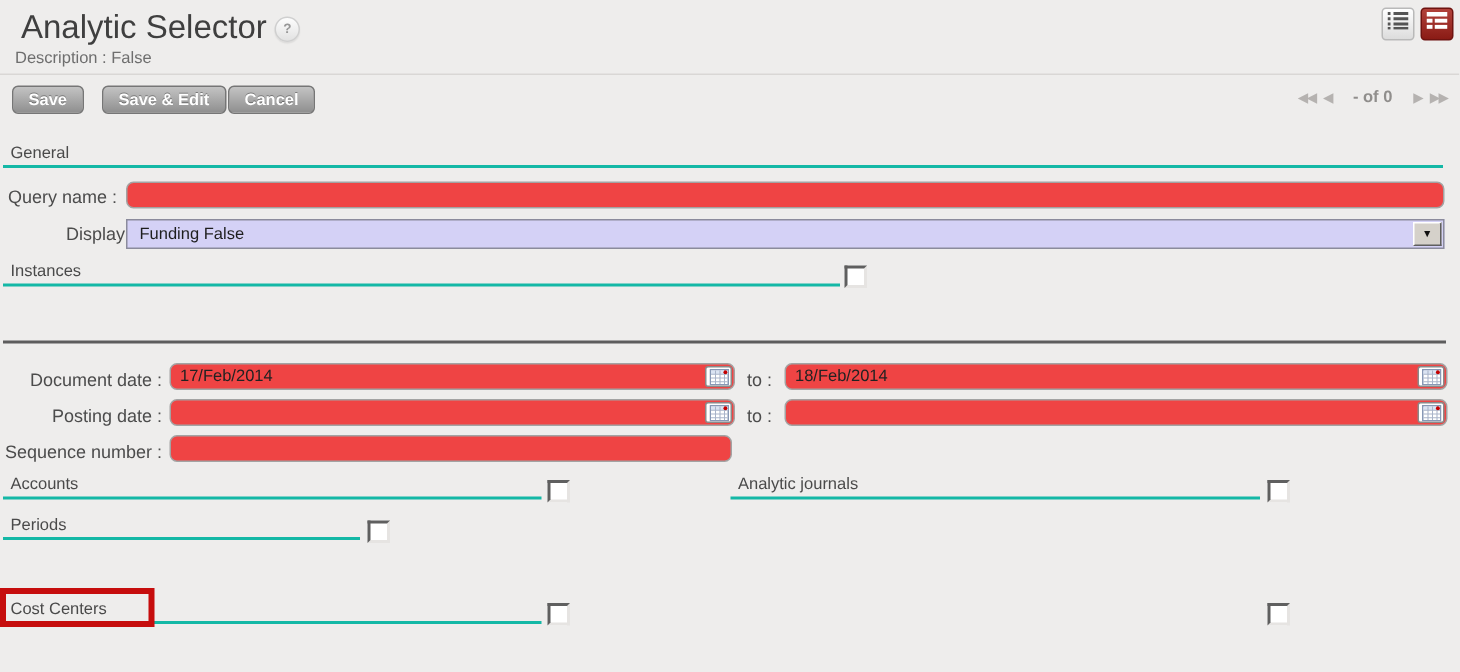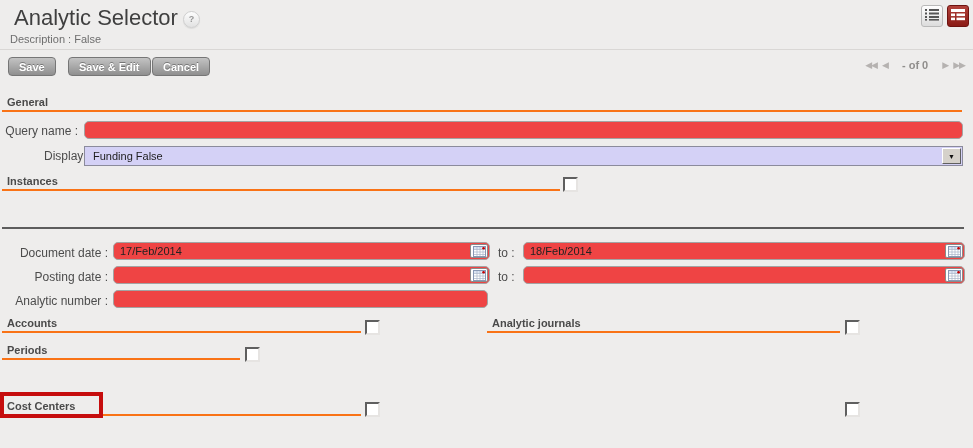--- a/index.html
+++ b/index.html
@@ -27,22 +27,22 @@
   .btn.save{left:8px;}
   .btn.saveedit{left:68px;}
   .btn.cancel{left:152px;}
 
   
   .pager{position:absolute;right:8px;top:59px;font-size:11px;color:#b3b0ae;display:flex;align-items:center;gap:5px;}
   .pager .arrow{font-size:9px;color:#b5b2b0;letter-spacing:-1px;cursor:pointer;}
   .pager .count{color:#908e8c;margin:0 9px;font-weight:bold;}
 
   
-  .section-hdr{position:absolute;font-size:11px;font-weight:bold;color:#4a4a4a;
-    border-bottom:2px solid #f97316;padding:0 0 2px 5px;box-sizing:border-box;}
+  .section-hdr{position:absolute;font-size:11px;font-weight:normal;color:#4a4a4a;
+    border-bottom:2px solid #14b8a6;padding:0 0 2px 5px;box-sizing:border-box;}
   .mid-sep{position:absolute;left:2px;top:227px;width:962px;border-top:2px solid #5d5d5d;}
 
   
   .flabel{position:absolute;font-size:12px;color:#4c4c4c;text-align:right;white-space:nowrap;}
   .tinput{position:absolute;height:16px;border:1px solid #a3a3a3;border-radius:5px;background:#ef4444;
     font-family:"Liberation Sans",sans-serif;font-size:11px;color:#222;padding:0 20px 0 6px;
     box-sizing:content-box;outline:none;}
   .tinput.noicon{padding-right:6px;}
 
   .datewrap{position:absolute;}
@@ -176,21 +176,21 @@
     <button class="calbtn">
       <svg width="13" height="11" viewBox="0 0 13 11">
         <rect x="0.5" y="0.5" width="12" height="10" fill="#fff" stroke="#8898b5"></rect>
         <rect x="1" y="1" width="11" height="2.4" fill="#dbe4f3"></rect>
         <path d="M4 1 V10 M7 1 V10 M10 1 V10 M1 3.5 H12 M1 6 H12 M1 8.5 H12" stroke="#a9b4c9" stroke-width="0.7" fill="none"></path>
         <circle cx="10.6" cy="2.2" r="1.3" fill="#c40000"></circle>
       </svg>
     </button>
   </div>
 
-  <div class="flabel" style="left:0;top:294px;width:108px;">Analytic number :</div>
+  <div class="flabel" style="left:0;top:294px;width:108px;">Sequence number :</div>
   <input class="tinput noicon" style="left: 113px; top: 290px; width: 361px;" value="">
 
   <div class="section-hdr" style="left:2px;top:317px;width:359px;">Accounts</div>
   <span class="cb" style="left:365px;top:320px;"></span>
 
   <div class="section-hdr" style="left:487px;top:317px;width:353px;">Analytic journals</div>
   <span class="cb" style="left:845px;top:320px;"></span>
 
   <div class="section-hdr" style="left:2px;top:344px;width:238px;">Periods</div>
   <span class="cb" style="left:245px;top:347px;"></span>

